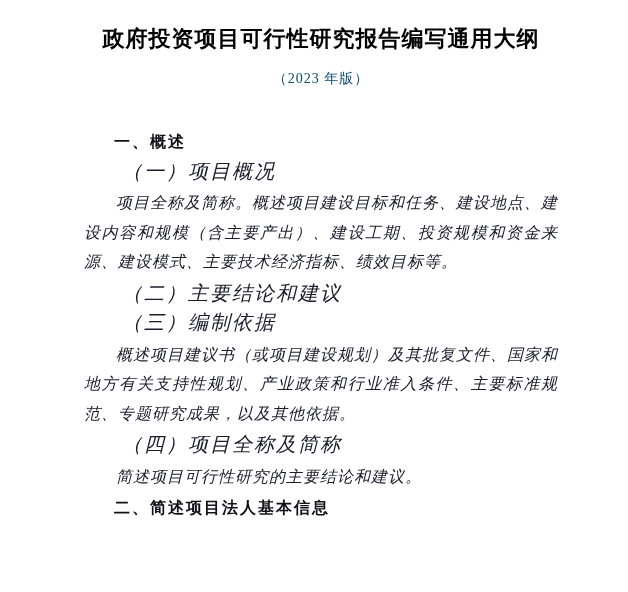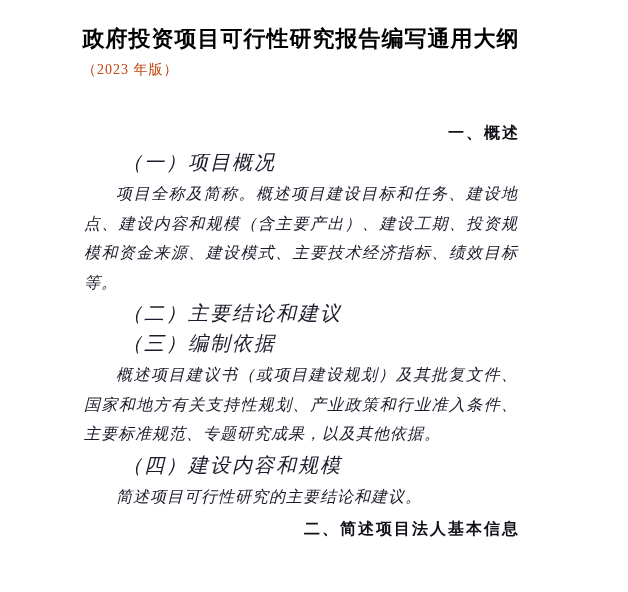--- a/index.html
+++ b/index.html
@@ -9,52 +9,52 @@
   }
   .page {
     position: relative;
     width: 628px;
     height: 592px;
     box-sizing: border-box;
     background: #ffffff;
     color: #1b1b1b;
     overflow: hidden;
     font-family: "Liberation Serif", serif;
-    padding: 24px 108px 0 82px;
+    padding: 24px 68px 0 82px;
   }
   .doc-title {
     margin: 0;
     text-align: center;
     font-family: "Liberation Sans", sans-serif;
     font-weight: bold;
     font-size: 22px;
     line-height: 30px;
     letter-spacing: 1px;
     color: #000000;
   }
   .doc-subtitle {
-    margin-top: 4px;
+    margin-top: 13px;
+    text-align: center;
     font-size: 14px;
     line-height: 24px;
     letter-spacing: 1px;
-    color: #c2410c;
+    color: #0c4a6e;
   }
   .content {
     margin-top: 36px;
   }
   .section-heading {
     margin: 0;
     font-family: "Liberation Sans", sans-serif;
     font-weight: bold;
     font-size: 16px;
     line-height: 29.5px;
     letter-spacing: 2px;
     text-indent: 2em;
     color: #101018;
-    text-align: right;
   }
   .subheading {
     margin: 0;
     font-style: italic;
     font-size: 20px;
     line-height: 29.5px;
     letter-spacing: 2px;
     text-indent: 2em;
     color: #1b1b2b;
   }
@@ -86,20 +86,20 @@
 
     <p class="body-para">项目全称及简称。概述项目建设目标和任务、建设地点、建设内容和规模（含主要产出）、建设工期、投资规模和资金来源、建设模式、主要技术经济指标、绩效目标等。</p>
 
     <div class="subheading">（二）主要结论和建议</div>
 
 
     <div class="subheading">（三）编制依据</div>
 
     <p class="body-para">概述项目建议书（或项目建设规划）及其批复文件、国家和地方有关支持性规划、产业政策和行业准入条件、主要标准规范、专题研究成果，以及其他依据。</p>
 
-    <div class="subheading">（四）建设内容和规模</div>
+    <div class="subheading">（四）项目全称及简称</div>
 
     <p class="body-para">简述项目可行性研究的主要结论和建议。</p>
 
     <h2 class="section-heading">二、简述项目法人基本信息</h2>
 
   </div>
 </div>
 
 </body></html>

